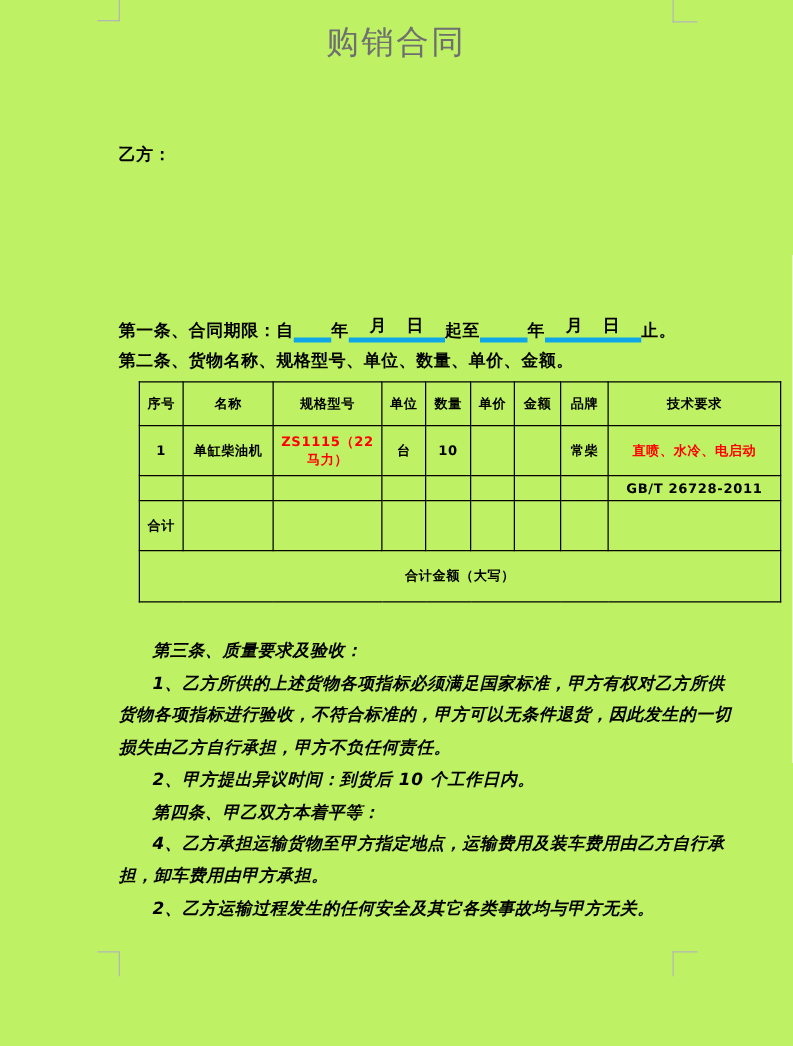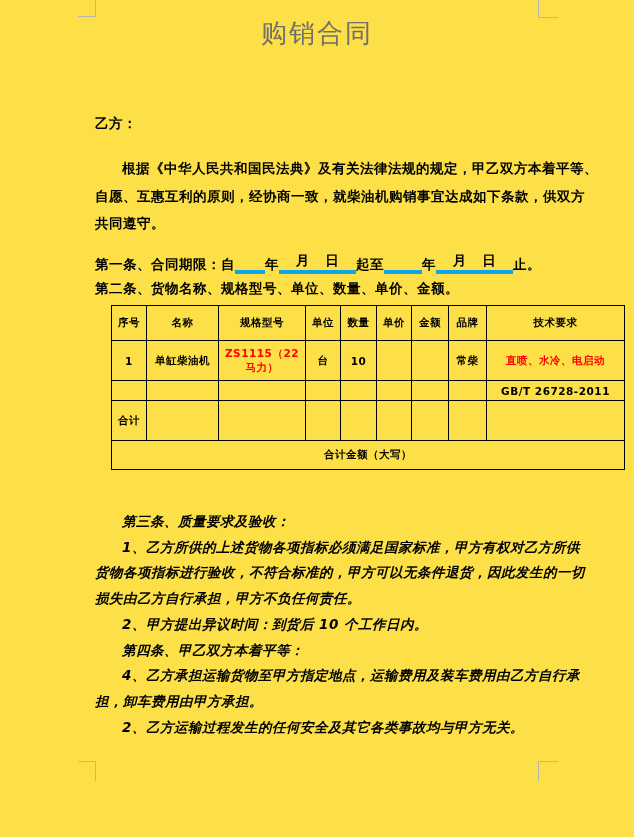--- a/index.html
+++ b/index.html
@@ -1,17 +1,17 @@
 <!DOCTYPE html>
 <html><head>
 <meta charset="utf-8">
 <style>
   html,body{margin:0;padding:0;background:#fff;}
   .page{
-    position:relative;width:634px;height:837px;background:#fde047;
+    position:relative;width:634px;height:837px;background:#bef264;
     font-family:"DejaVu Sans","Liberation Sans",sans-serif;
     font-weight:700;color:#000;overflow:hidden;
   }
   
   .crop{position:absolute;}
   .crop.tl{left:78px;top:0;width:17px;height:16px;border-right:1px solid #b5b5b5;border-bottom:1px solid #b5b5b5;}
   .crop.tr{left:538px;top:0;width:19px;height:17px;border-left:1px solid #b5b5b5;border-bottom:1px solid #b5b5b5;}
   .crop.bl{left:78px;top:761px;width:17px;height:19px;border-right:1px solid #b5b5b5;border-top:1px solid #b5b5b5;}
   .crop.br{left:538px;top:761px;width:19px;height:19px;border-left:1px solid #b5b5b5;border-top:1px solid #b5b5b5;}
   
@@ -52,25 +52,20 @@
 
   <div class="crop tl"></div>
   <div class="crop tr"></div>
   <div class="crop bl"></div>
   <div class="crop br"></div>
 
   <h1 class="title">购销合同</h1>
 
   <div class="txt party-b">乙方：</div>
 
-  <div class="txt intro">
-    <div class="ln ind">根据《中华人民共和国民法典》及有关法律法规的规定，甲乙双方本着平等、</div>
-    <div class="ln">自愿、互惠互利的原则，经协商一致，就柴油机购销事宜达成如下条款，供双方</div>
-    <div class="ln">共同遵守。</div>
-  </div>
 
   <div class="txt clause1">
     <span>第一条、合同期限：自</span><span class="useg u30"></span><span>年</span><span class="useg u77">月&nbsp;&nbsp;&nbsp;日</span><span>起至</span><span class="useg u38"></span><span>年</span><span class="useg u77">月&nbsp;&nbsp;&nbsp;日</span><span>止。</span>
   </div>
 
   <div class="txt clause2">第二条、货物名称、规格型号、单位、数量、单价、金额。</div>
 
   <table class="goods">
     <colgroup>
       <col style="width:35px">
@@ -121,21 +116,21 @@
       <td>合计</td>
       <td></td>
       <td></td>
       <td></td>
       <td></td>
       <td></td>
       <td></td>
       <td></td>
       <td></td>
     </tr>
-    <tr style="height:29px">
+    <tr style="height:41px">
       <td colspan="9">合计金额（大写）</td>
     </tr>
   </tbody>
     </table>
 
   <div class="txt bodytext">
     <div class="ln ind">第三条、质量要求及验收：</div>
     <div class="ln ind">1、乙方所供的上述货物各项指标必须满足国家标准，甲方有权对乙方所供</div>
     <div class="ln">货物各项指标进行验收，不符合标准的，甲方可以无条件退货，因此发生的一切</div>
     <div class="ln">损失由乙方自行承担，甲方不负任何责任。</div>

